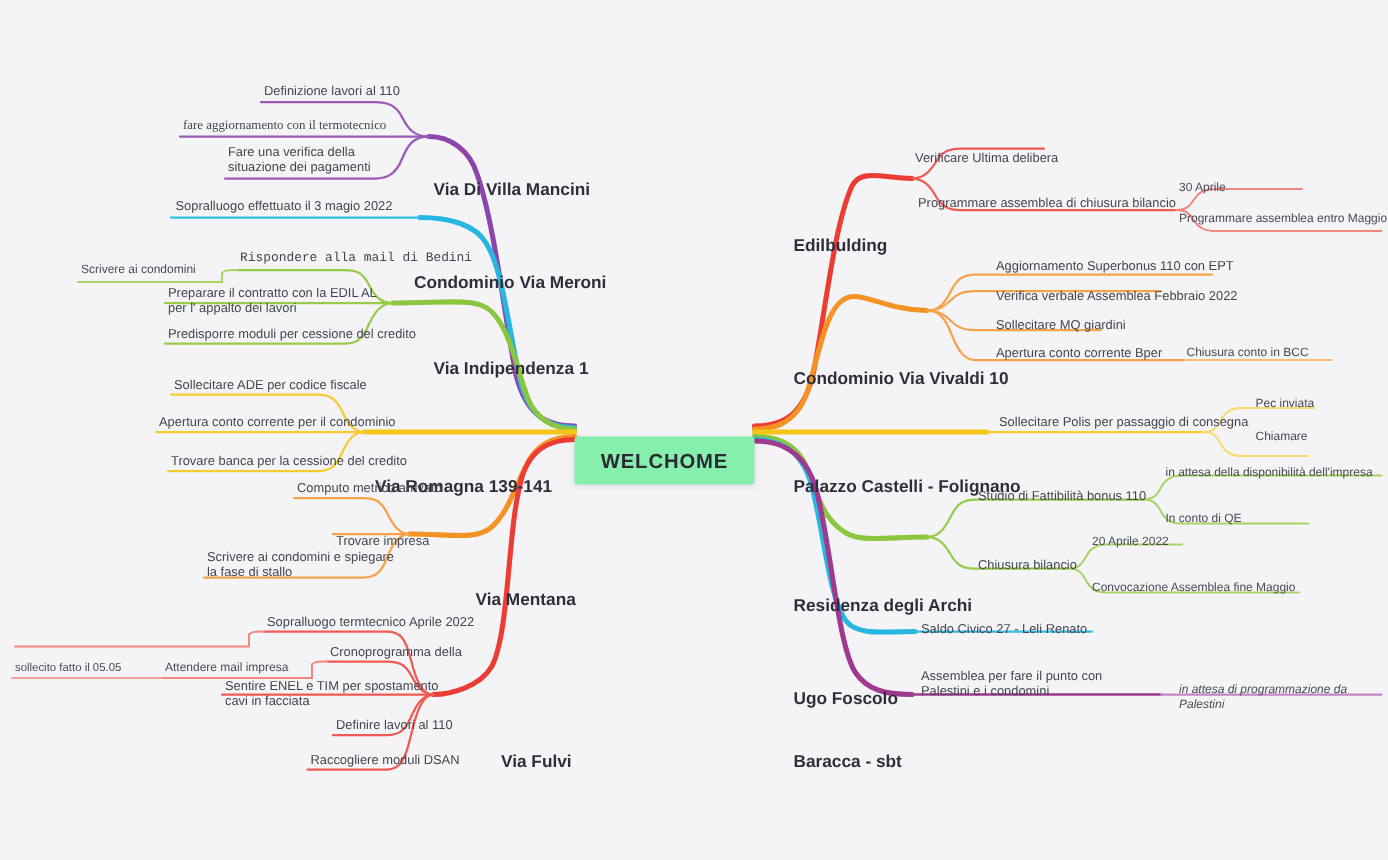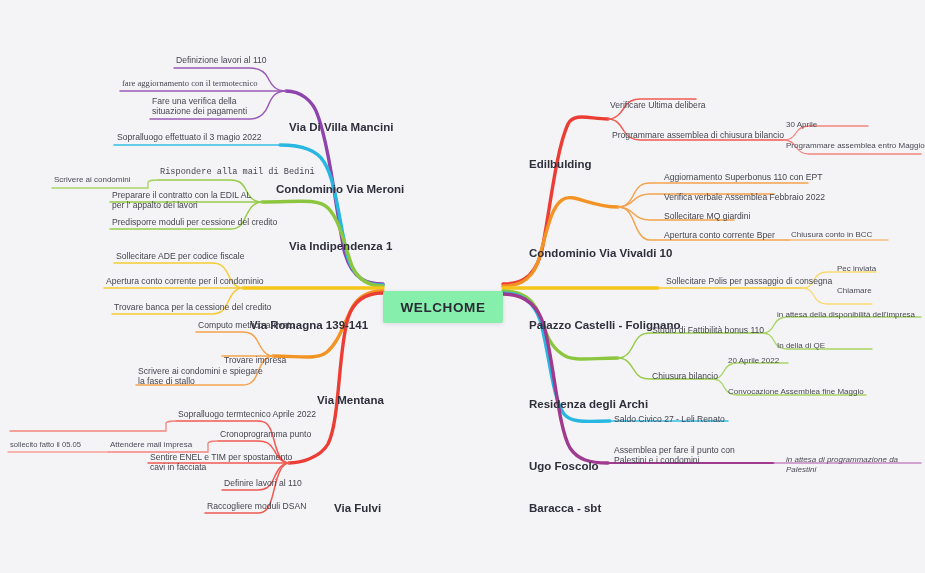--- a/index.html
+++ b/index.html
@@ -244,21 +244,21 @@
     <span>Scrivere ai condomini e spiegare la fase di stallo</span>
   </div>
 
   <div class="node l1" style="left:334px; top:455px;">
     <span>Via Fulvi</span>
   </div>
   <div class="node l2" style="left:178px; top:409px;">
     <span>Sopralluogo termtecnico Aprile 2022</span>
   </div>
   <div class="node l2" style="left:220px; top:429px;">
-    <span>Cronoprogramma punto</span>
+    <span>Cronoprogramma della</span>
   </div>
   <div class="node l3" style="left:110px; top:440px;">
     <span>Attendere mail impresa</span>
   </div>
   <div class="node l4" style="left:10px; top:440px;">
     <span>sollecito fatto il 05.05</span>
   </div>
   <div class="node l2" style="left:150px; top:452px; width:145px;">
     <span>Sentire ENEL e TIM per spostamento cavi in facciata</span>
   </div>
@@ -320,21 +320,21 @@
   <div class="node l1" style="left:529px; top:351px;">
     <span>Residenza degli Archi</span>
   </div>
   <div class="node l2" style="left:652px; top:325px;">
     <span>Studio di Fattibilità bonus 110</span>
   </div>
   <div class="node l3" style="left:777px; top:310px;">
     <span>in attesa della disponibilità dell'impresa</span>
   </div>
   <div class="node l3" style="left:777px; top:341px;">
-    <span>In della di QE</span>
+    <span>In conto di QE</span>
   </div>
   <div class="node l2" style="left:652px; top:371px;">
     <span>Chiusura bilancio</span>
   </div>
   <div class="node l3" style="left:728px; top:356px;">
     <span>20 Aprile 2022</span>
   </div>
   <div class="node l3" style="left:728px; top:387px;">
     <span>Convocazione Assemblea fine Maggio</span>
   </div>

